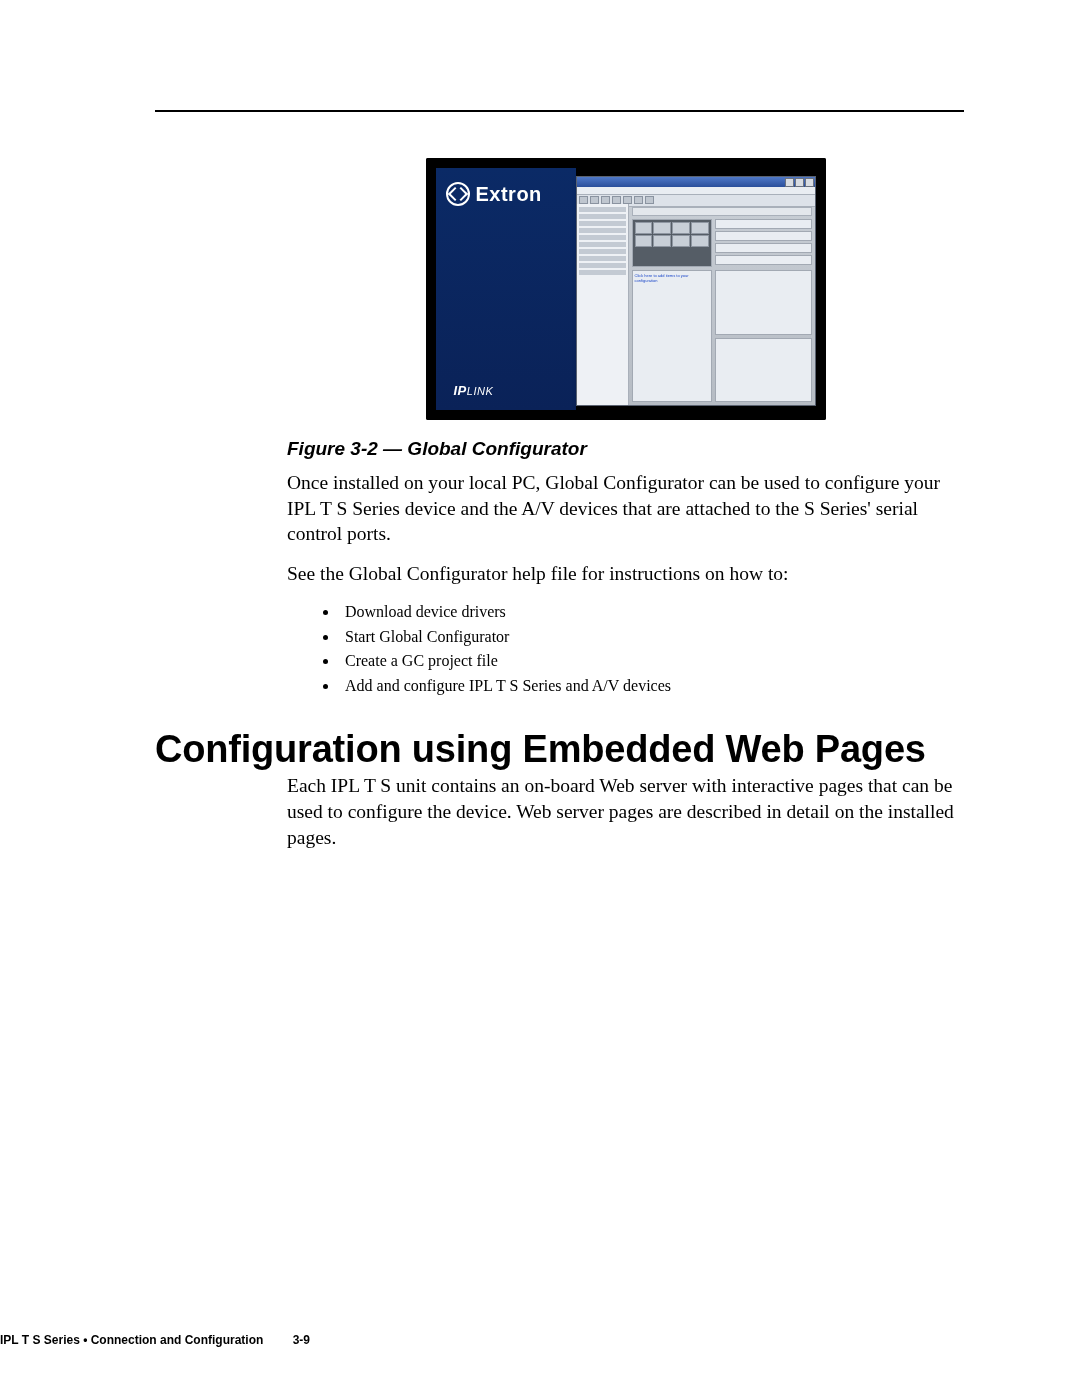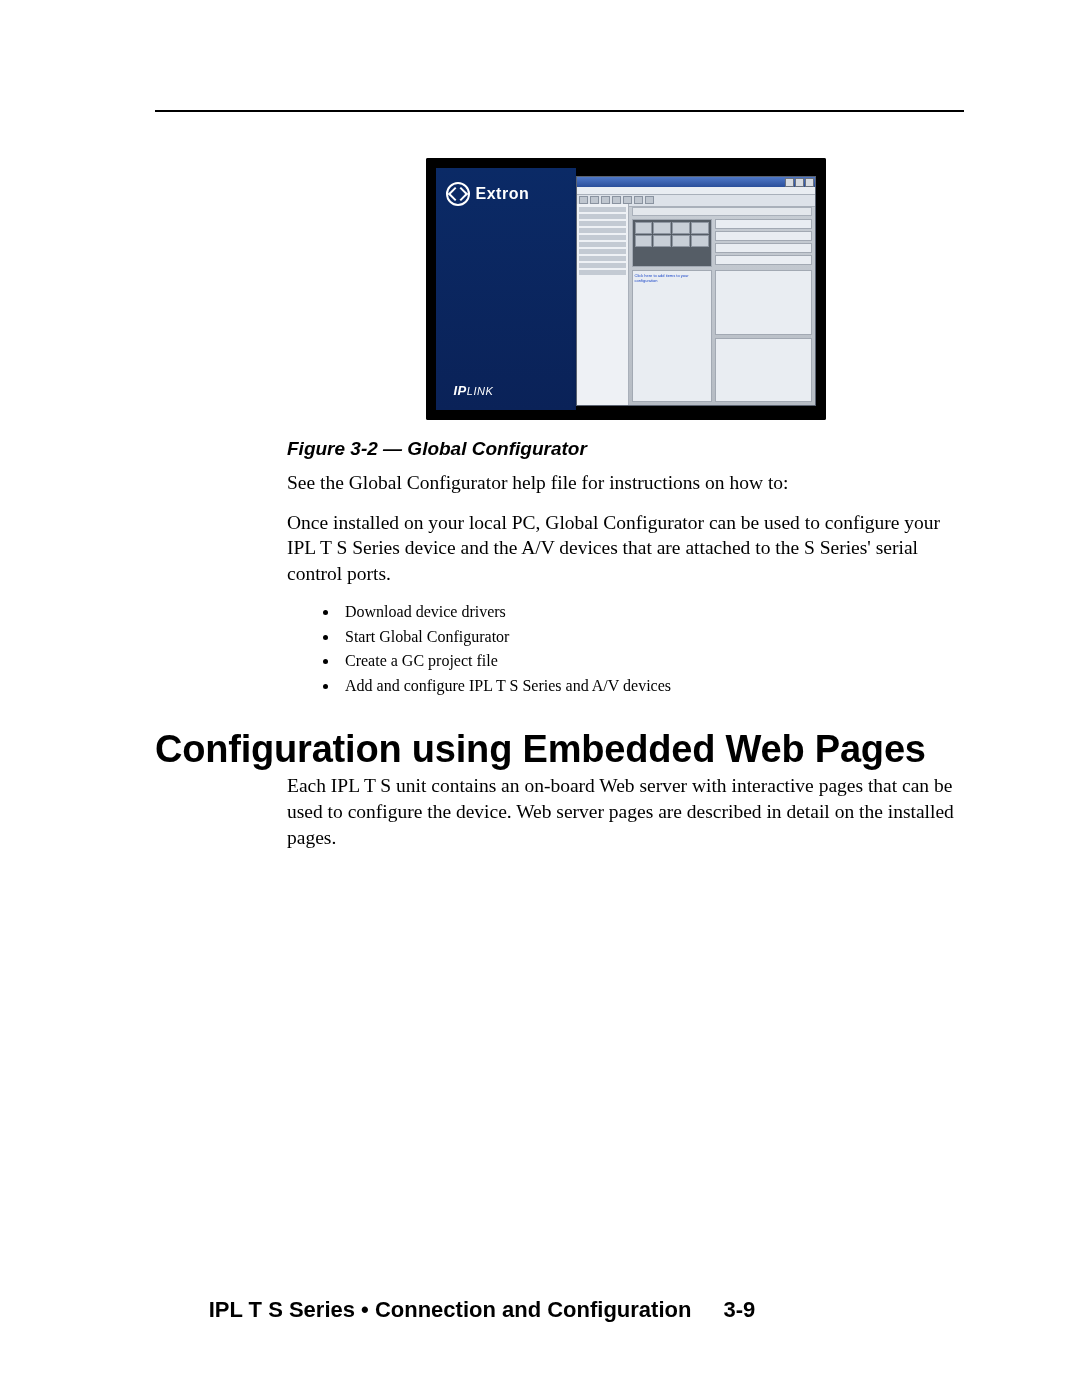--- a/index.html
+++ b/index.html
@@ -52,21 +52,21 @@
     width: 20px; height: 20px; border: 2px solid #fff; border-radius: 50%;
     position: relative;
   }
   .extron-mark::before, .extron-mark::after {
     content: ""; position: absolute; left: 50%; top: 50%;
     width: 8px; height: 8px; border-top: 2px solid #fff; border-right: 2px solid #fff;
     transform-origin: center;
   }
   .extron-mark::before { transform: translate(-80%,-50%) rotate(-135deg); }
   .extron-mark::after  { transform: translate(-20%,-50%) rotate(45deg); }
-  .extron-word { font-weight: 700; font-size: 16px; letter-spacing: .5px; font-family: Arial, sans-serif; }
+  .extron-word { font-weight: 700; font-size: 20px; letter-spacing: .5px; font-family: Arial, sans-serif; }
   .splash-title { font-family: Arial, sans-serif; font-weight: 300; font-size: 22px; line-height: 1.15; }
   .iplink {
     position: absolute; left: 10px; bottom: 12px;
     font-family: Arial, sans-serif; font-style: italic; color: #fff;
     font-size: 11px; letter-spacing: .5px; margin-left: 8px;
   }
   .iplink .ip { font-weight: 700; font-style: italic; font-size: 13px; }
   .splash-win {
     position: absolute; left: 150px; top: 18px; width: 238px; height: 228px;
     background: linear-gradient(180deg,#c9cfd6,#b6bcc4);
@@ -117,25 +117,25 @@
   }
   .section-heading {
     font-family: Arial, Helvetica, sans-serif;
     font-weight: 800;
     font-size: 38px;
     margin: 32px 0 2px 0;
     letter-spacing: -0.2px;
   }
   .footer {
     position: absolute;
-    left: 0; right: 116px; bottom: 74px;
-    text-align: center;
+    left: 0; right: 116px; bottom: 50px;
+    text-align: left;
     font-family: Arial, Helvetica, sans-serif;
     font-weight: 700;
-    font-size: 22px;
+    font-size: 12px;
   }
   .footer .pgnum { margin-left: 26px; }
 </style>
 </head>
 <body>
 
 <div class="page">
 
   <hr class="rule">
 
@@ -215,22 +215,22 @@
                 </div>
               </div>
             </div>
           </div>
         </div>
       </div>
     </div>
 
     <div class="figure-caption">Figure 3-2 — Global Configurator</div>
 
+    <p class="body-para">Once installed on your local PC, Global Configurator can be used to configure your IPL T S Series device and the A/V devices that are attached to the S Series' serial control ports.</p>
     <p class="body-para">See the Global Configurator help file for instructions on how to:</p>
-    <p class="body-para">Once installed on your local PC, Global Configurator can be used to configure your IPL T S Series device and the A/V devices that are attached to the S Series' serial control ports.</p>
 
     <ul class="bullet-list">
       <li>Download device drivers</li>
       <li>Start Global Configurator</li>
       <li>Create a GC project file</li>
       <li>Add and configure IPL T S Series and A/V devices</li>
     </ul>
   </div>
 
   <h2 class="section-heading">Configuration using Embedded Web Pages</h2>

